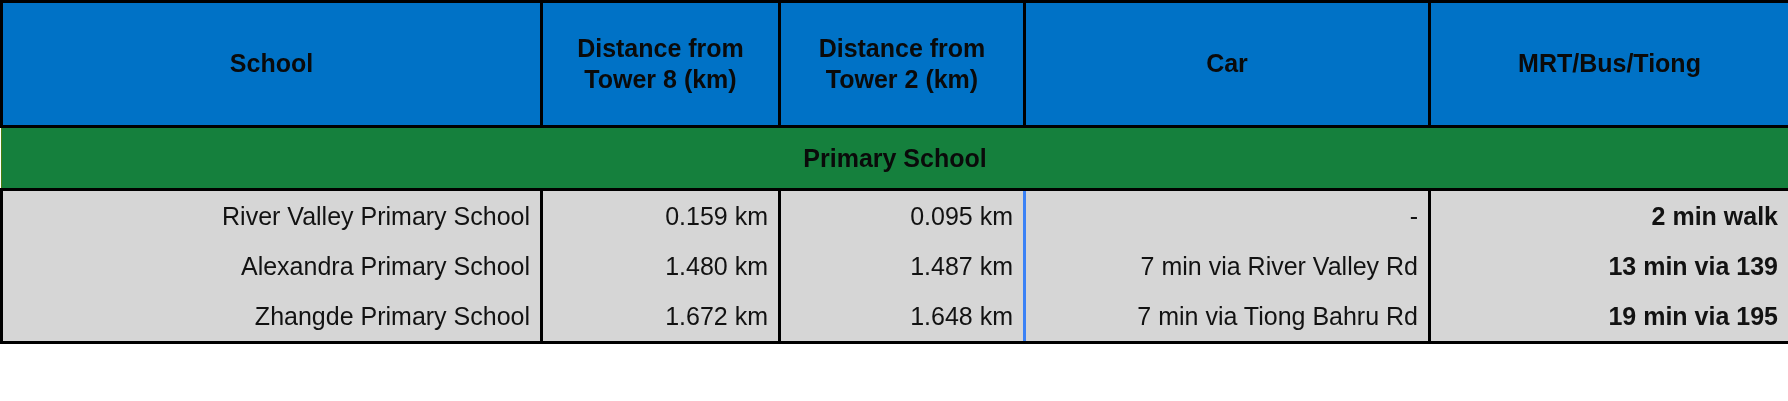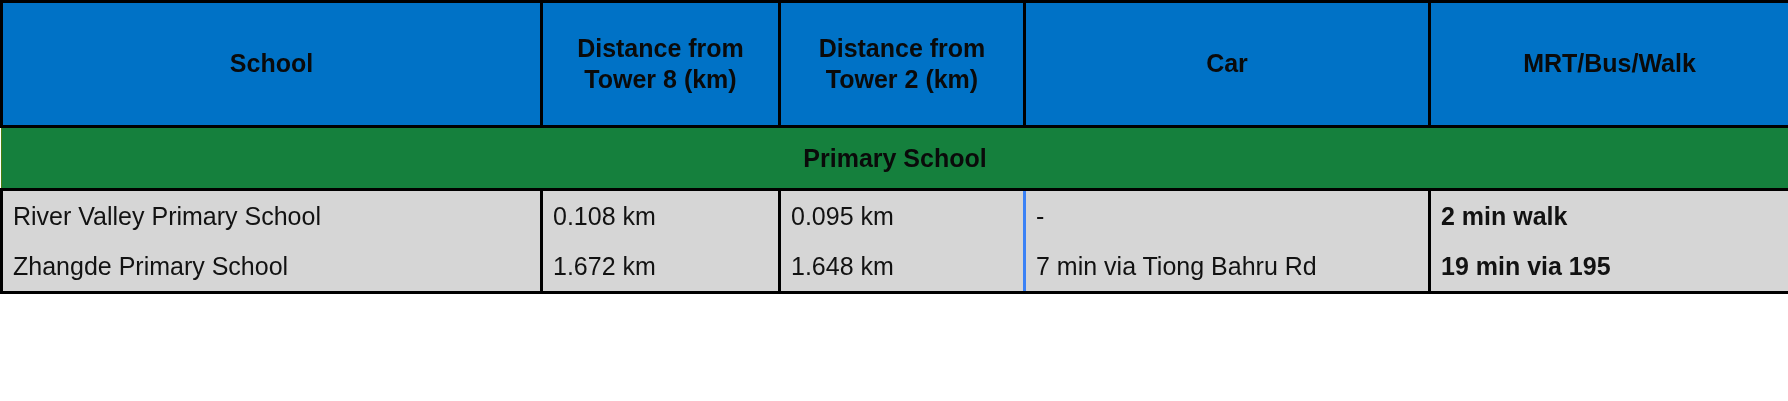--- a/index.html
+++ b/index.html
@@ -55,21 +55,21 @@
     border-left: 1px solid #4d7c0f;
     border-right: 3px solid #000000;
     border-bottom: 3px solid #000000;
     border-top: none;
     padding: 2px 8px;
   }
   tbody.data-body td {
     background: #D6D6D6;
     color: #121212;
     font-size: 25px;
-    text-align: left;
+    text-align: right;
     vertical-align: middle;
     height: 46px;
     padding: 2px 10px;
     border: none;
     border-right: 3px solid #000000;
   }
   tbody.data-body td:last-child {
     border-right: 3px solid #000000;
     font-weight: bold;
   }
@@ -97,35 +97,42 @@
       <col class="c2">
       <col class="c3">
       <col class="c4">
     </colgroup>
     <thead>
       <tr>
         <th>School</th>
         <th>Distance from Tower 8 (km)</th>
         <th>Distance from Tower 2 (km)</th>
         <th>Car</th>
-        <th>MRT/Bus/Walk</th>
+        <th>MRT/Bus/Tiong</th>
       </tr>
     </thead>
     <tbody>
       <tr class="section-row">
         <td colspan="5">Primary School</td>
       </tr>
     </tbody>
     <tbody class="data-body">
       <tr>
         <td class="name-cell col-0">River Valley Primary School</td>
-        <td class="col-1">0.108 km</td>
+        <td class="col-1">0.159 km</td>
         <td class="col-2">0.095 km</td>
         <td class="col-3">-</td>
         <td class="col-4">2 min walk</td>
+      </tr>
+      <tr>
+        <td class="name-cell col-0">Alexandra Primary School</td>
+        <td class="col-1">1.480 km</td>
+        <td class="col-2">1.487 km</td>
+        <td class="col-3">7 min via River Valley Rd</td>
+        <td class="col-4">13 min via 139</td>
       </tr>
       <tr>
         <td class="name-cell col-0">Zhangde Primary School</td>
         <td class="col-1">1.672 km</td>
         <td class="col-2">1.648 km</td>
         <td class="col-3">7 min via Tiong Bahru Rd</td>
         <td class="col-4">19 min via 195</td>
       </tr>
     </tbody>
   </table>

